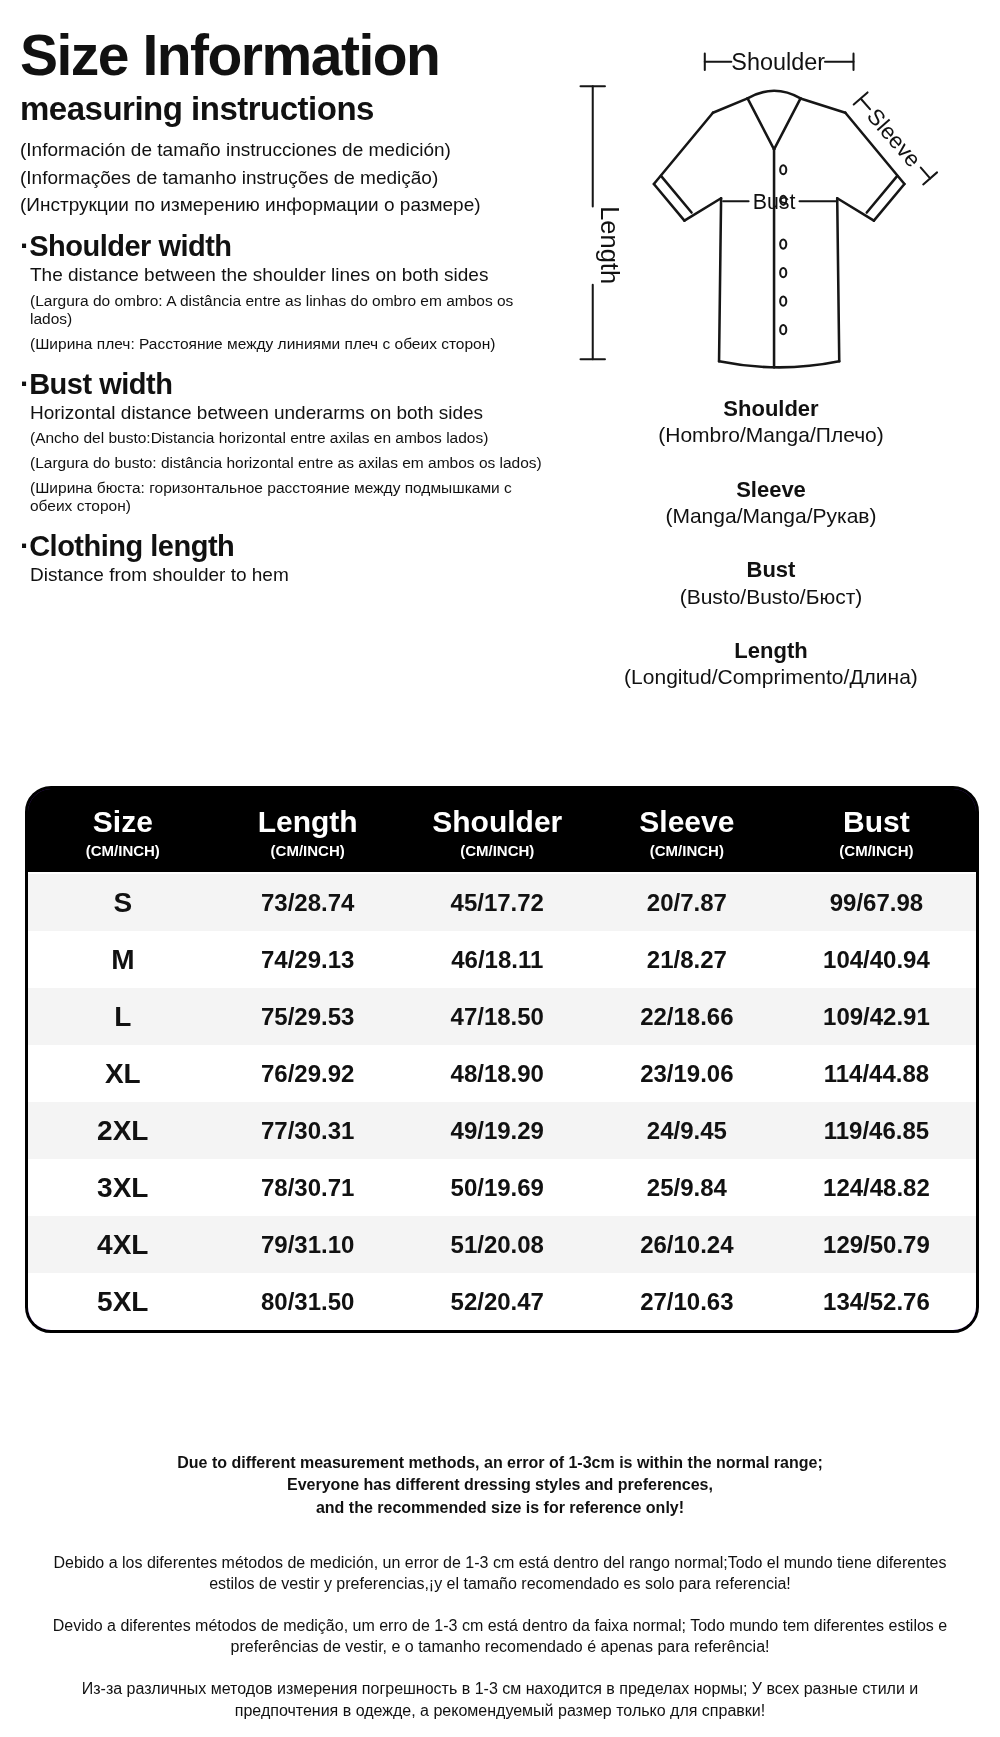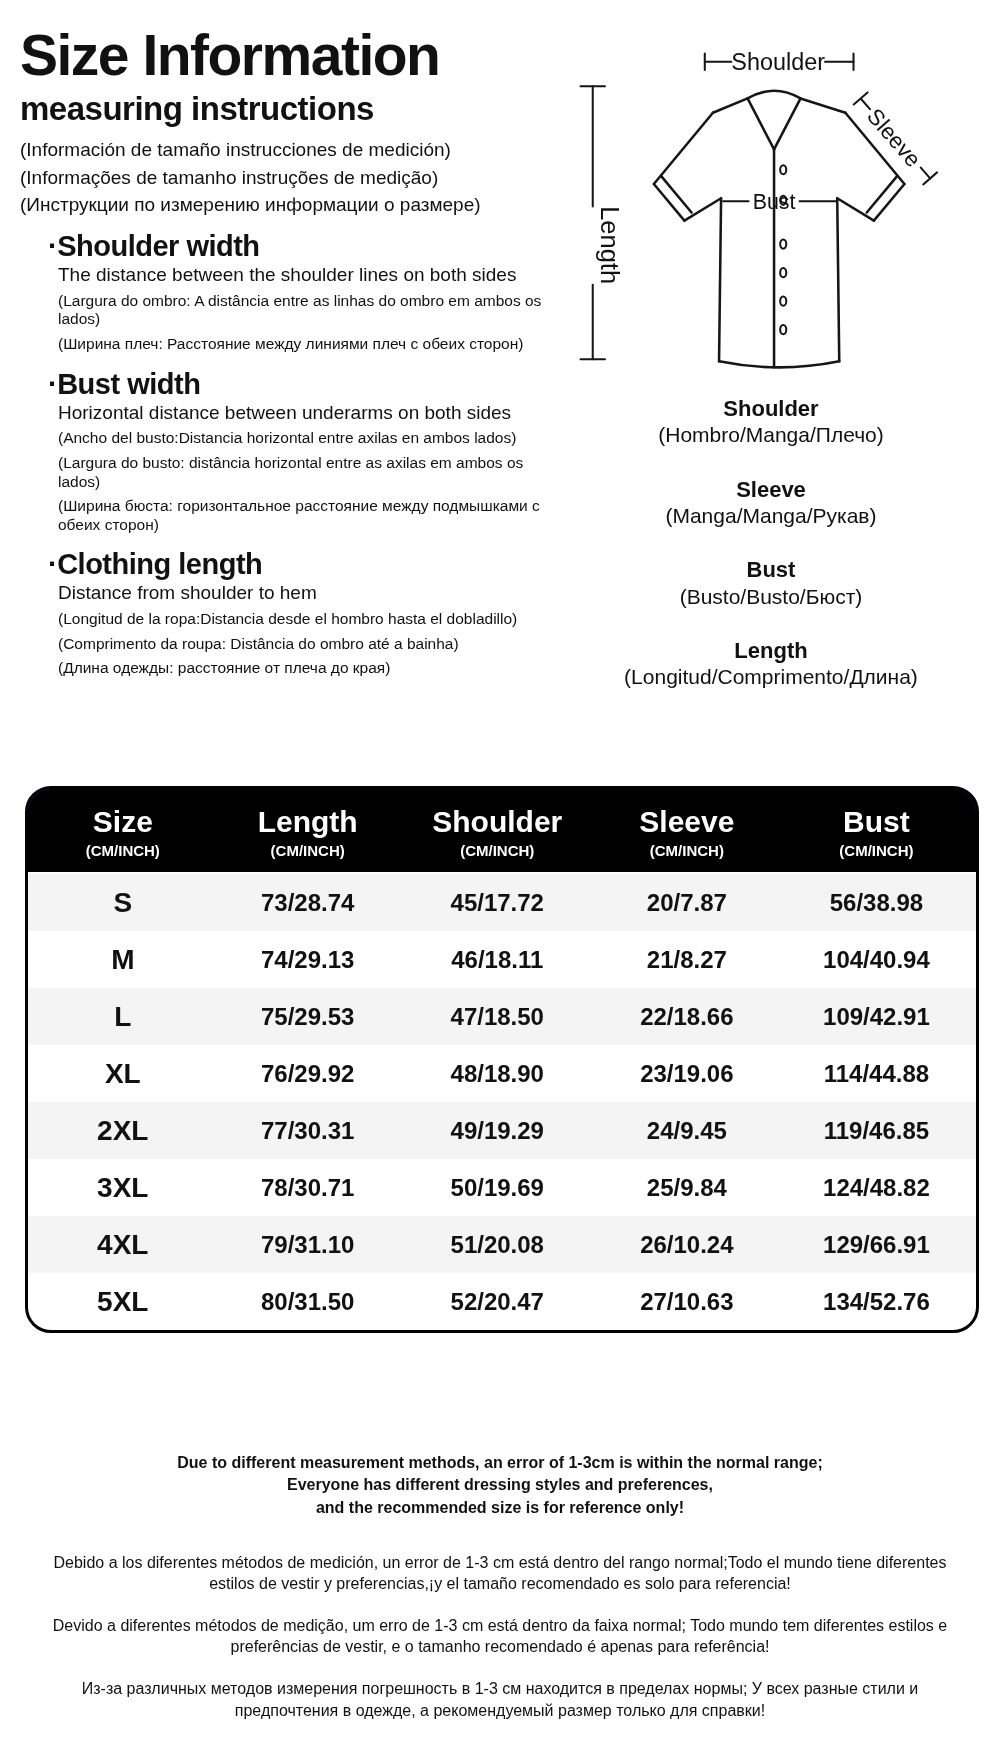--- a/index.html
+++ b/index.html
@@ -8,21 +8,21 @@
     color:#111; font-family:"Liberation Sans", sans-serif; overflow:hidden;
   }
   
   .title-block { position:absolute; left:20px; top:26px; width:530px; }
   .main-title { margin:0; font-size:57px; font-weight:700; letter-spacing:-1.5px; line-height:1.05; }
   .sub-title  { margin:4px 0 10px; font-size:33px; font-weight:700; letter-spacing:-0.5px; }
   .title-trans p { margin:0 0 4px; font-size:19px; line-height:1.25; }
 
   
   .sections { position:absolute; left:20px; top:230px; width:528px; }
-  .section { margin-bottom:14px;margin-left:28px; }
+  .section { margin-bottom:14px; }
   .section-title { margin:0; font-size:29px; font-weight:700; letter-spacing:-0.5px; }
   .section-desc  { margin:1px 0 5px 10px; font-size:19px; line-height:1.2; }
   .trans-line    { margin:0 0 6px 10px; font-size:15.5px; line-height:1.2; }
 
   
   .diagram { position:absolute; left:552px; top:34px; width:438px; height:354px; }
   .diagram svg { width:100%; height:100%; }
   svg text { font-family:"Liberation Sans", sans-serif; fill:#111; }
   svg .stroke { stroke:#161616; stroke-width:2.5; fill:none; stroke-linecap:round; stroke-linejoin:round; }
   svg .thin   { stroke:#161616; stroke-width:2;   fill:none; stroke-linecap:round; }
@@ -92,25 +92,20 @@
     <div>
           <p class="trans-line">(Ancho del busto:Distancia horizontal entre axilas en ambos lados)</p>
           <p class="trans-line">(Largura do busto: distância horizontal entre as axilas em ambos os lados)</p>
           <p class="trans-line">(Ширина бюста: горизонтальное расстояние между подмышками с обеих сторон)</p>
         </div>
   </div>
 
   <div class="section">
     <h3 class="section-title">·Clothing length</h3>
     <p class="section-desc">Distance from shoulder to hem</p>
-    <div>
-          <p class="trans-line">(Longitud de la ropa:Distancia desde el hombro hasta el dobladillo)</p>
-          <p class="trans-line">(Comprimento da roupa: Distância do ombro até a bainha)</p>
-          <p class="trans-line">(Длина одежды: расстояние от плеча до края)</p>
-        </div>
   </div>
 </div>
 
   <div class="diagram">
     <svg viewBox="0 0 430 345">
 
       <g>
         <line class="thin" x1="150" y1="18" x2="150" y2="34"></line>
         <line class="thin" x1="150" y1="26" x2="176" y2="26"></line>
         <text x="222" y="34" text-anchor="middle" font-size="23">Shoulder</text>
@@ -218,21 +213,21 @@
             <div class="col-unit">(CM/INCH)</div>
           </th>
         </tr>
       </thead>
       <tbody>
   <tr>
     <td class="size-cell">S</td>
     <td>73/28.74</td>
     <td>45/17.72</td>
     <td>20/7.87</td>
-    <td>56/38.98</td>
+    <td>99/67.98</td>
   </tr>
 
   <tr>
     <td class="size-cell">M</td>
     <td>74/29.13</td>
     <td>46/18.11</td>
     <td>21/8.27</td>
     <td>104/40.94</td>
   </tr>
 
@@ -266,21 +261,21 @@
     <td>50/19.69</td>
     <td>25/9.84</td>
     <td>124/48.82</td>
   </tr>
 
   <tr>
     <td class="size-cell">4XL</td>
     <td>79/31.10</td>
     <td>51/20.08</td>
     <td>26/10.24</td>
-    <td>129/66.91</td>
+    <td>129/50.79</td>
   </tr>
 
   <tr>
     <td class="size-cell">5XL</td>
     <td>80/31.50</td>
     <td>52/20.47</td>
     <td>27/10.63</td>
     <td>134/52.76</td>
   </tr>
 </tbody>

